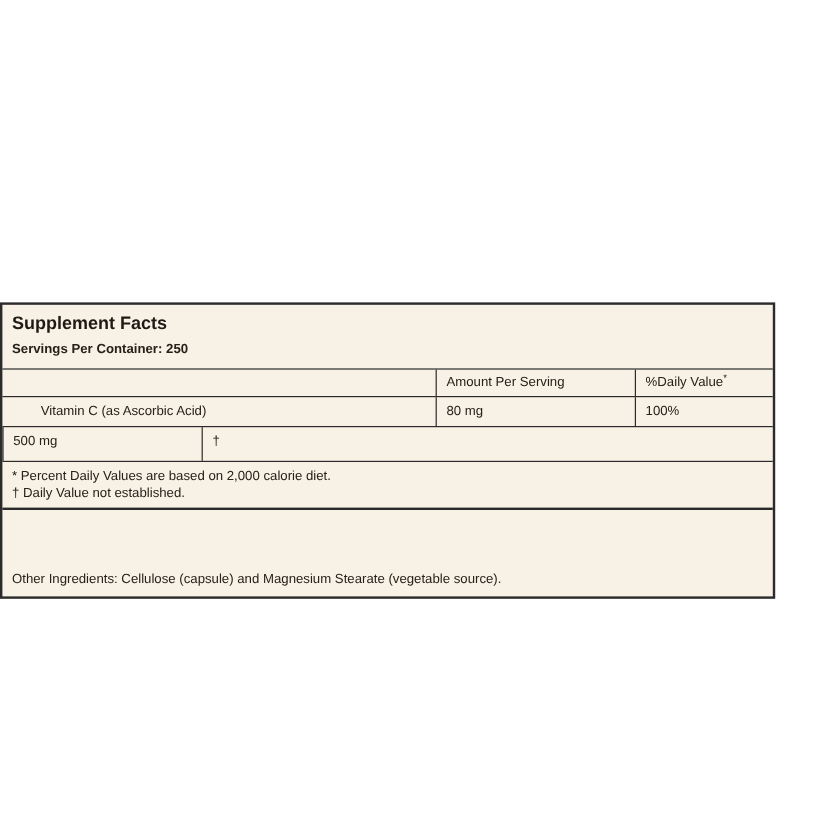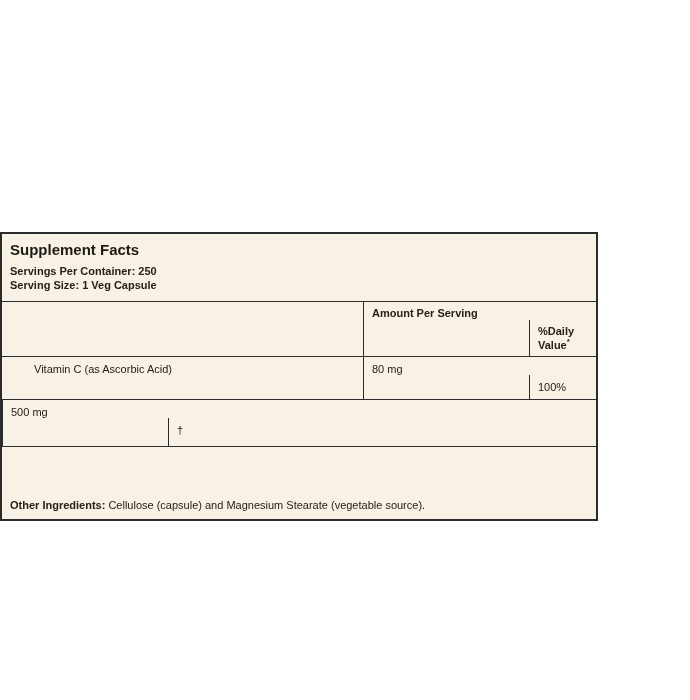--- a/index.html
+++ b/index.html
@@ -13,22 +13,22 @@
   .page {
     position: relative;
     width: 690px;
     height: 700px;
     background: #ffffff;
     overflow: hidden;
   }
   .facts-panel {
     position: absolute;
     left: 0;
-    top: 232px;
-    width: 598px;
+    top: 252px;
+    width: 646px;
     box-sizing: border-box;
     border: 2px solid #2b2b2b;
     background: #f8f1e5;
     color: #262119;
     font-size: 11px;
     line-height: 14px;
   }
   .title-row {
     padding: 7px 8px 2px 8px;
   }
@@ -51,23 +51,23 @@
   .grid-row {
     display: flex;
     border-bottom: 1px solid #2b2b2b;
   }
   .grid-row .cell {
     box-sizing: border-box;
     padding: 5px 10px 5px 8px;
   }
   .cell.c1 { width: 337px; margin-left: 24px; }
   .cell.c2 { width: 166px; border-left: 1px solid #2b2b2b; }
-  .cell.c3 { flex: 1; border-left: 1px solid #2b2b2b; margin-top: 18px; }
+  .cell.c3 { flex: 1; border-left: 1px solid #2b2b2b; }
   .header-row .cell { padding-top: 4px; padding-bottom: 4px; }
-  .bold { font-weight: bold; }
+  .bold { font-weight: normal; }
   .header-row sup {
     font-size: 8px;
     line-height: 0;
     vertical-align: super;
   }
   .row-tall .cell { padding-bottom: 9px; }
   .footnote-row {
     padding: 5px 8px 5px 8px;
     border-bottom: 2px solid #2b2b2b;
   }
@@ -81,39 +81,42 @@
 
 <div class="page">
   <section class="facts-panel">
 
     <div class="title-row">
       <h1 class="panel-title">Supplement Facts</h1>
     </div>
 
     <div class="serving-row">
       <span>Servings Per Container: 250</span>
-      <span>Serving Size: 1 Veg Capsule</span>
     </div>
 
     <div class="grid-row header-row">
       <div class="cell c1"></div>
       <div class="cell c2 bold">Amount Per Serving</div>
       <div class="cell c3 bold"><span>%Daily Value</span><sup>*</sup></div>
     </div>
 
     <div class="grid-row">
       <div class="cell c1">Vitamin C (as Ascorbic Acid)</div>
       <div class="cell c2">80 mg</div>
       <div class="cell c3">100%</div>
     </div>
 
     <div class="grid-row row-tall">
       <div class="cell c2">500 mg</div>
       <div class="cell c3">†</div>
     </div>
 
+    <div class="footnote-row">
+      <div>* Percent Daily Values are based on 2,000 calorie diet.</div>
+      <div>† Daily Value not established.</div>
+    </div>
 
     <div class="other-row">
       <span class="bold">Other Ingredients:</span><span> Cellulose (capsule) and Magnesium Stearate (vegetable source).</span>
     </div>
 
   </section>
 </div>
 
 </body></html>

